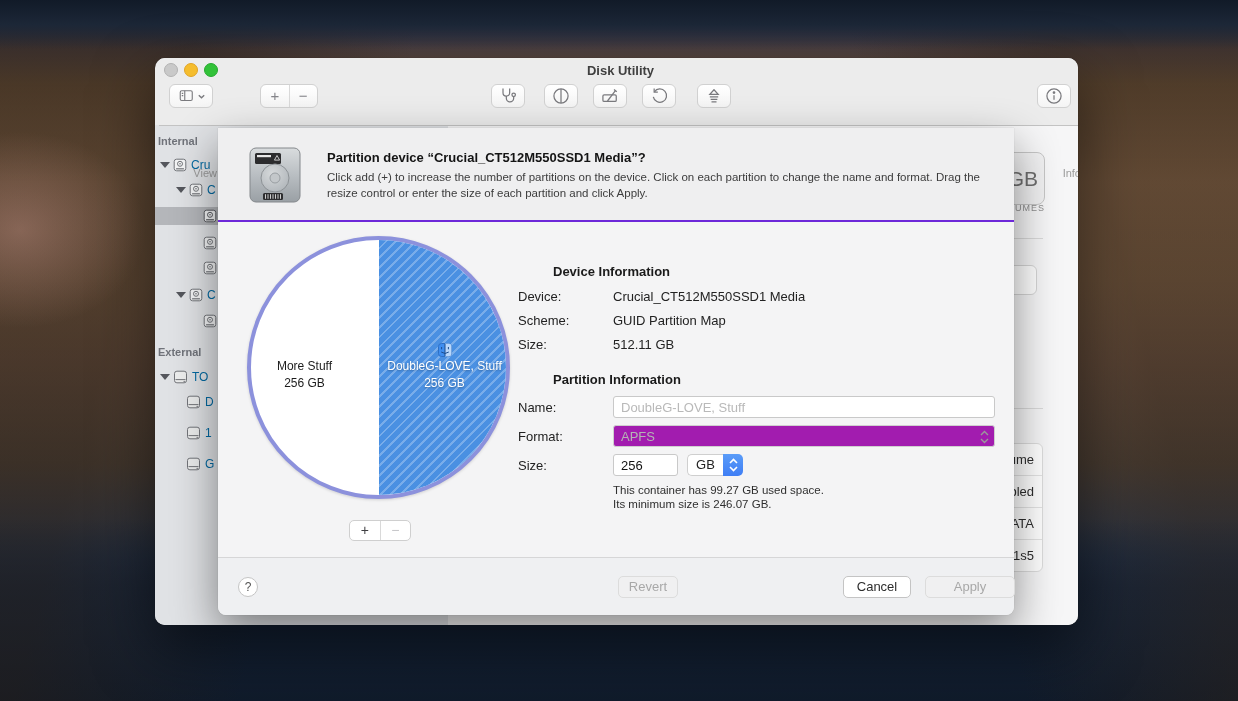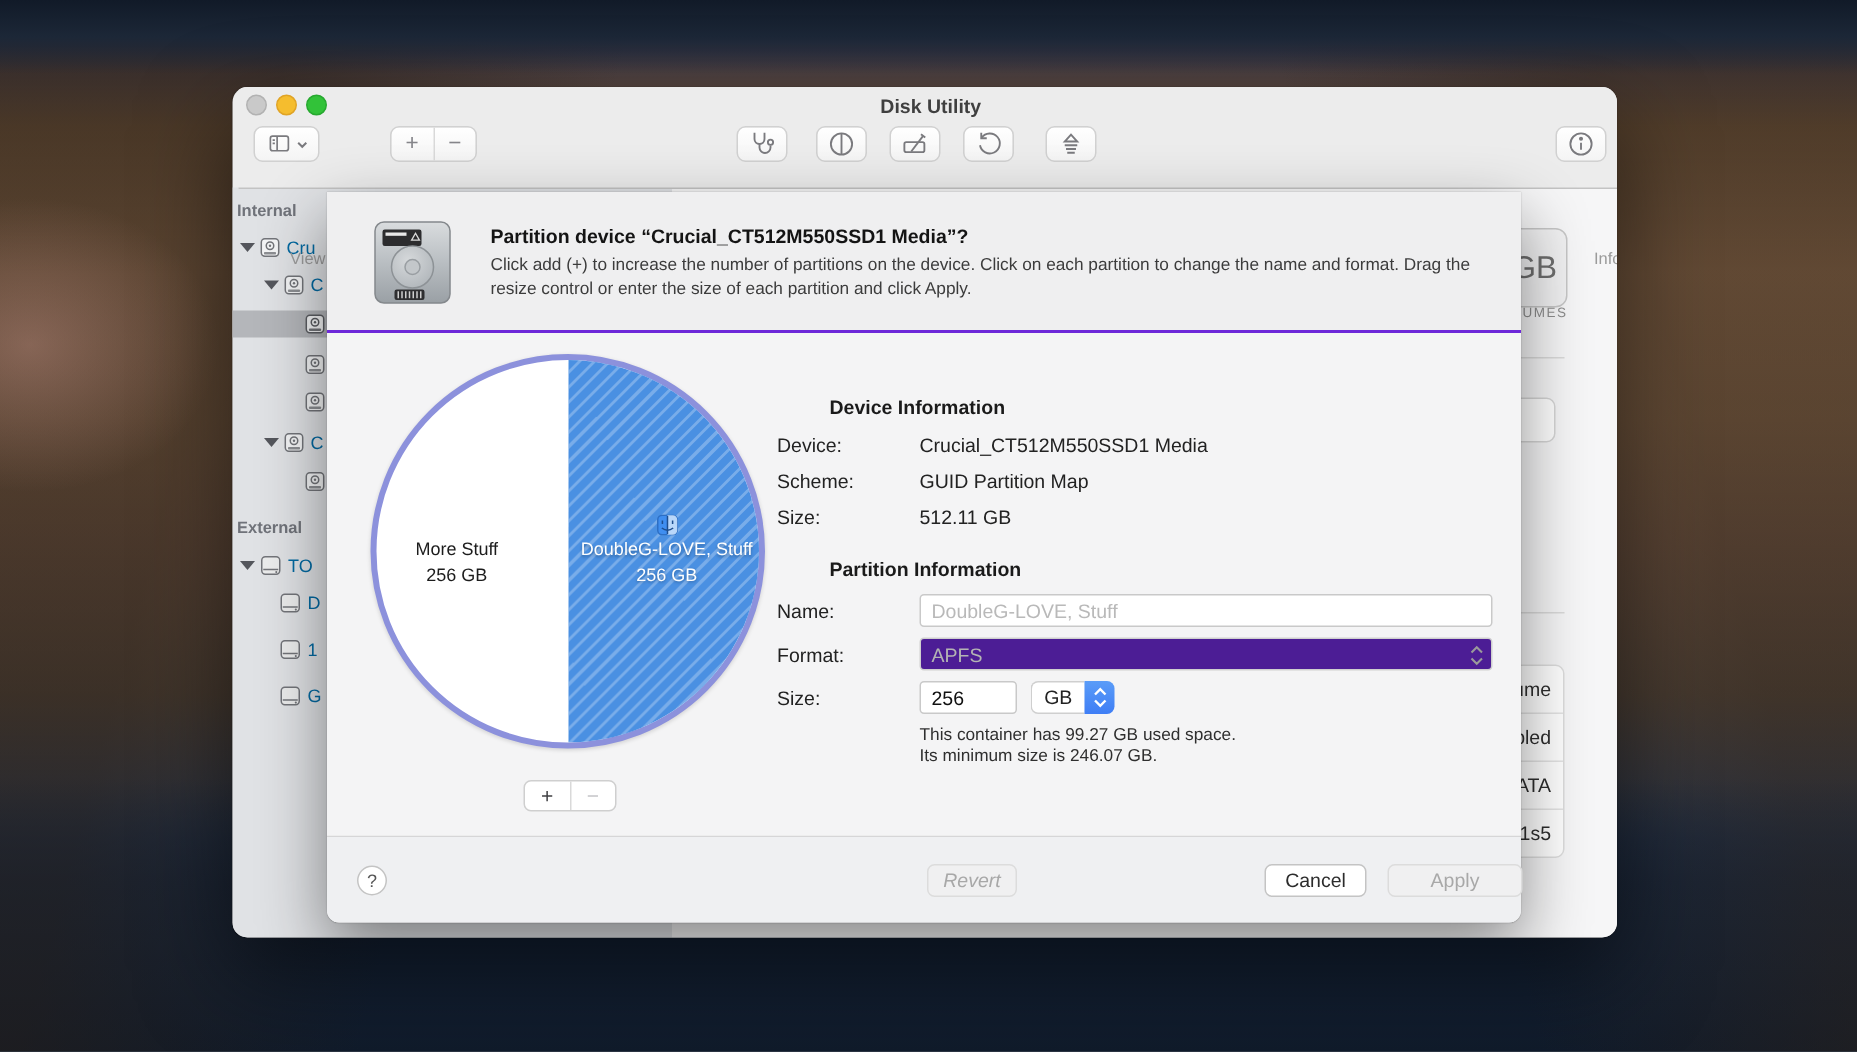--- a/index.html
+++ b/index.html
@@ -356,21 +356,21 @@
     <div class="info-value abs" style="top:185px;">GUID Partition Map</div>
     <div class="info-label abs" style="top:209px;">Size:</div>
     <div class="info-value abs" style="top:209px;">512.11 GB</div>
 
     <div class="info-heading abs" style="top:244px;">Partition Information</div>
 
     <div class="info-label abs" style="top:272px;">Name:</div>
     <input class="abs field" style="left: 395px; top: 268px; width: 382px; height: 22px; padding: 0px 7px;" type="text" disabled="" placeholder="DoubleG-LOVE, Stuff">
 
     <div class="info-label abs" style="top:301px;">Format:</div>
-    <div class="abs field" style="left:395px;top:297px;width:382px;height:22px;border-color:#cfcfcf;background:#4c1d95;">
+    <div class="abs field" style="left:395px;top:297px;width:382px;height:22px;border-color:#cfcfcf;background:#a21caf;">
       <span style="position:absolute;left:7px;top:3px;color:#b4b4b4;">APFS</span>
       <svg style="position:absolute;right:4px;top:3px;" width="11" height="16" viewBox="0 0 11 16" fill="none" stroke="#9a9a9a" stroke-width="1.4">
           <polyline points="2,6 5.5,2.5 9,6"></polyline>
           <polyline points="2,10 5.5,13.5 9,10"></polyline>
         </svg>
     </div>
 
     <div class="info-label abs" style="top:330px;">Size:</div>
     <input class="abs field" style="left: 395px; top: 326px; width: 65px; height: 22px; padding: 0px 7px; color: rgb(17, 17, 17);" type="text" value="256">
     <div class="abs" style="left:469px;top:326px;width:56px;height:22px;">
@@ -381,18 +381,18 @@
             <polyline points="2,10 5.5,13.5 9,10"></polyline>
           </svg>
       </span>
     </div>
 
     <div class="note abs" style="top:356px;">This container has 99.27 GB used space.</div>
     <div class="note abs" style="top:370px;">Its minimum size is 246.07 GB.</div>
 
     <div class="sheet-footer abs"></div>
     <div class="abs" style="left:20px;top:449px;width:20px;height:20px;border-radius:50%;background:#fff;border:1px solid #c4c4c4;box-sizing:border-box;text-align:center;line-height:18px;font-size:12px;color:#555;">?</div>
-    <div class="abs mac-btn disabled" style="left:400px;top:448px;width:60px;font-style:italic;">Revert</div>
+    <div class="abs mac-btn disabled" style="left:400px;top:448px;width:60px;">Revert</div>
     <div class="abs mac-btn enabled" style="left:625px;top:448px;width:68px;">Cancel</div>
     <div class="abs mac-btn disabled" style="left:707px;top:448px;width:90px;">Apply</div>
   </div>
 
 </div>
 
 </body></html>

